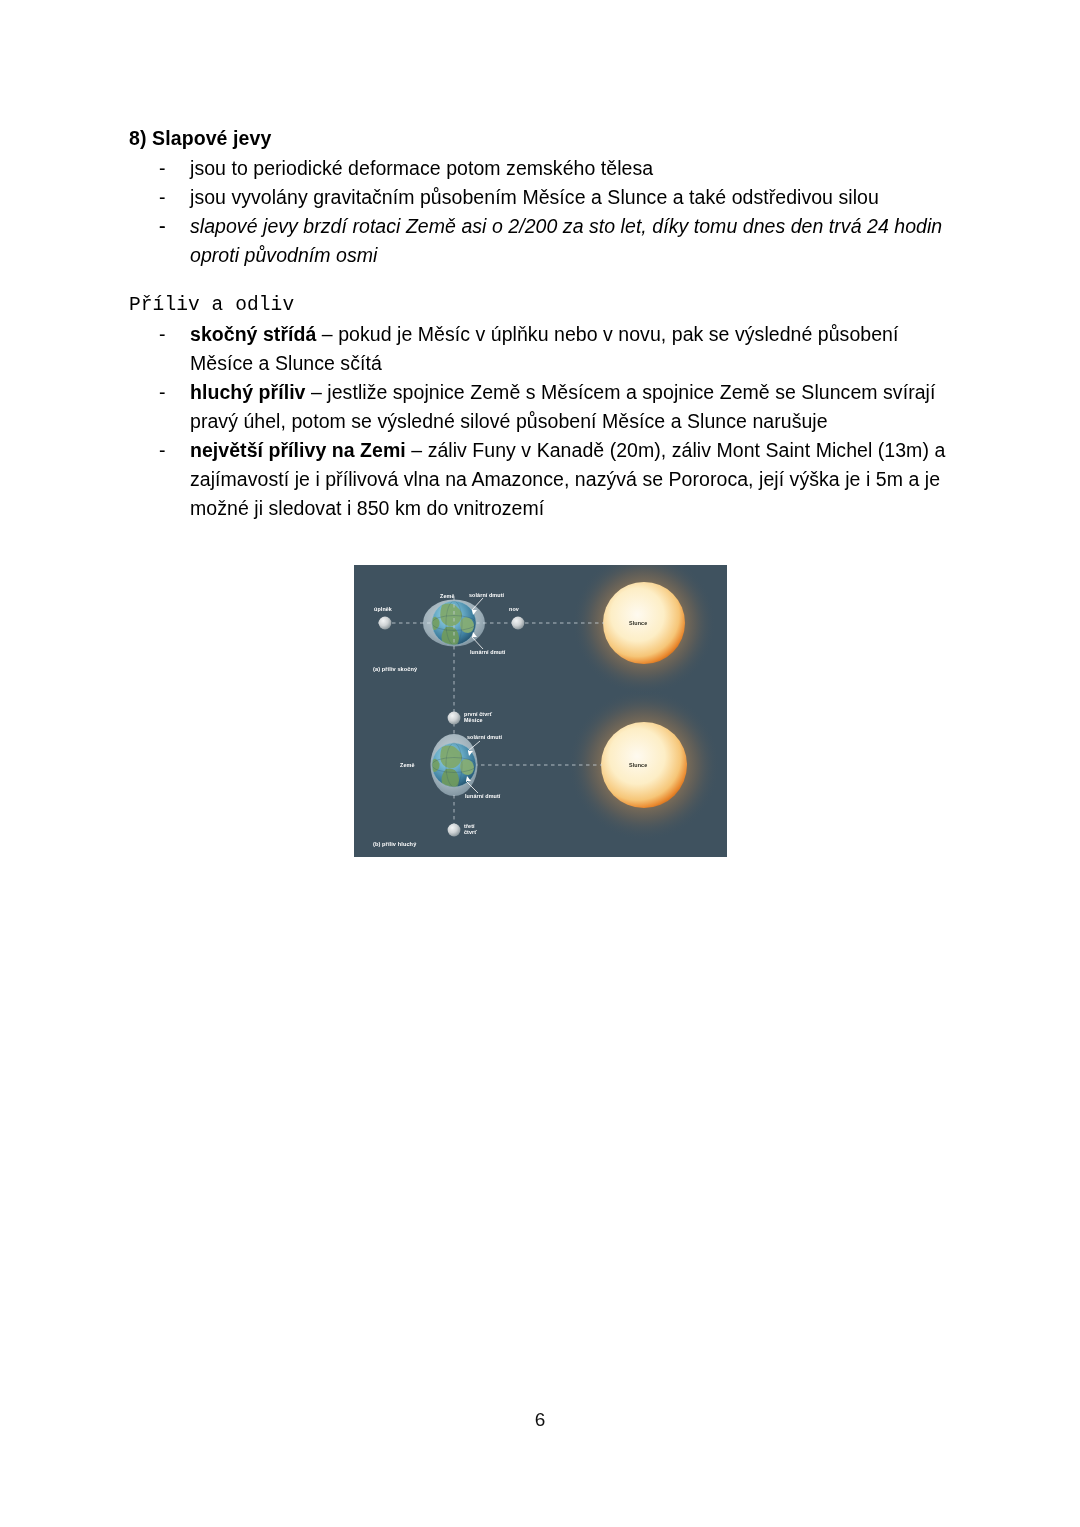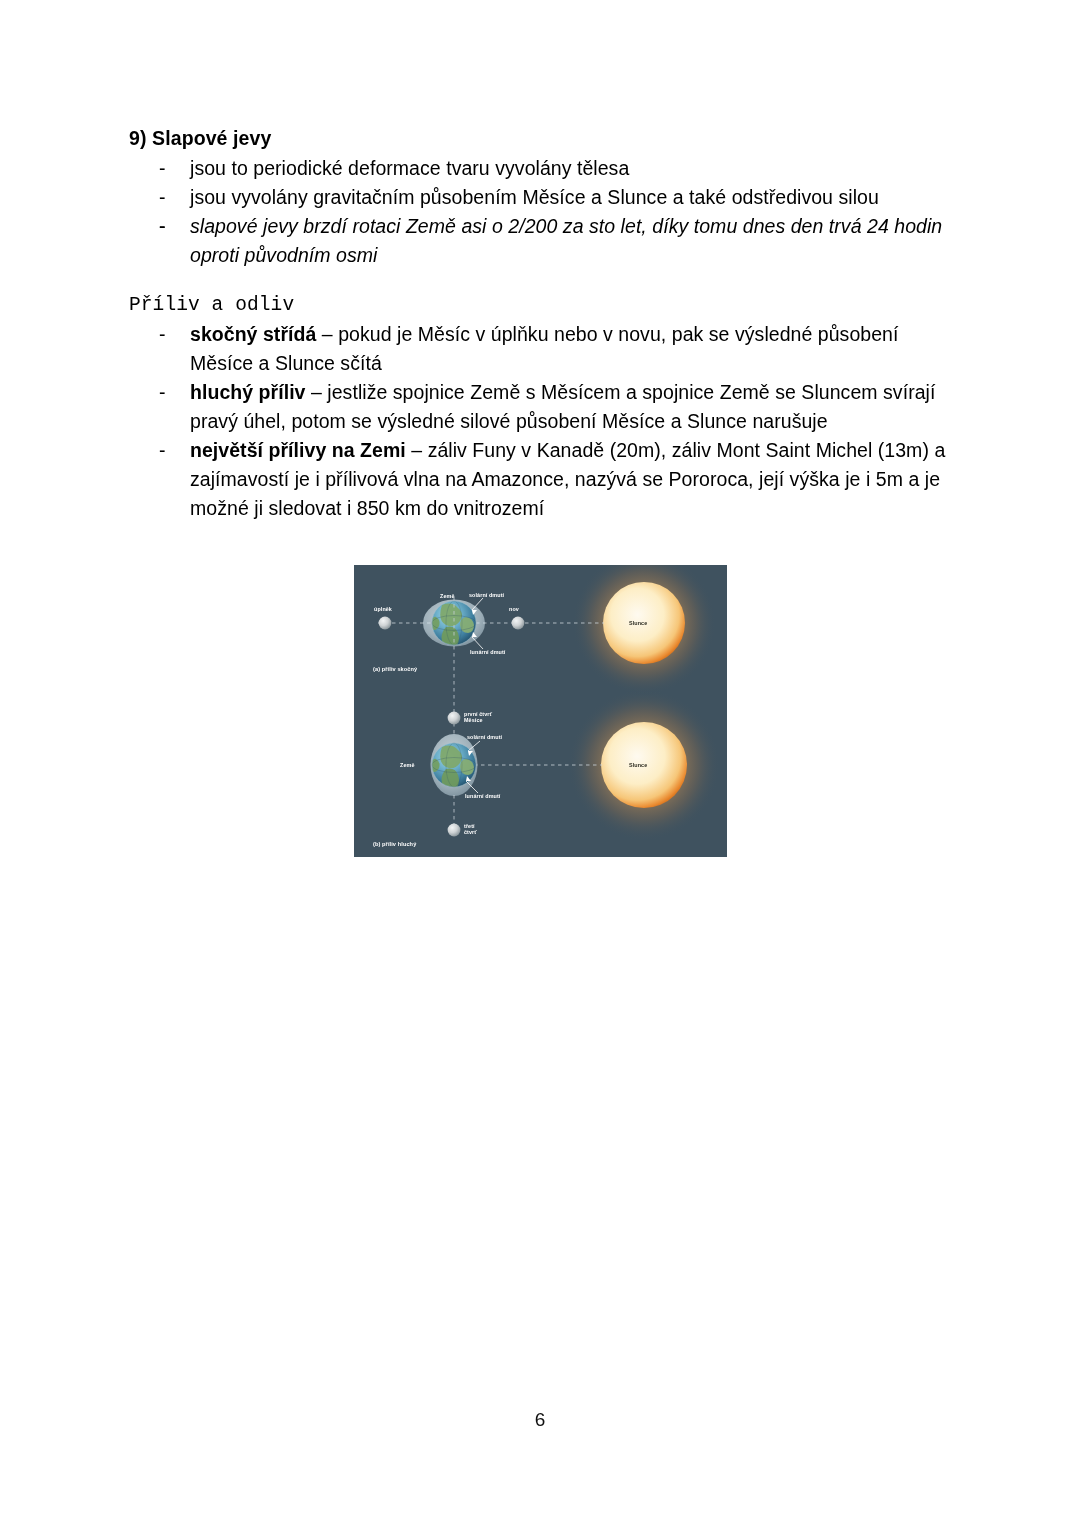--- a/index.html
+++ b/index.html
@@ -136,26 +136,26 @@
     color: #111111;
   }
 </style>
 </head>
 <body>
 
 <div class="page">
 
   <div class="content">
 
-    <div class="heading">9) Slapové jevy</div>
+    <div class="heading">8) Slapové jevy</div>
 
     <ul class="list">
       <li class="list-item">
         <span class="dash">-</span>
-        <span>jsou to periodické deformace tvaru vyvolány tělesa</span>
+        <span>jsou to periodické deformace potom zemského tělesa</span>
       </li>
       <li class="list-item">
         <span class="dash">-</span>
         <span>jsou vyvolány gravitačním působením Měsíce a Slunce a také odstředivou silou</span>
       </li>
       <li class="list-item">
         <span class="dash">-</span>
       </li>
       <li class="list-item">
         <span class="dash">-</span>

